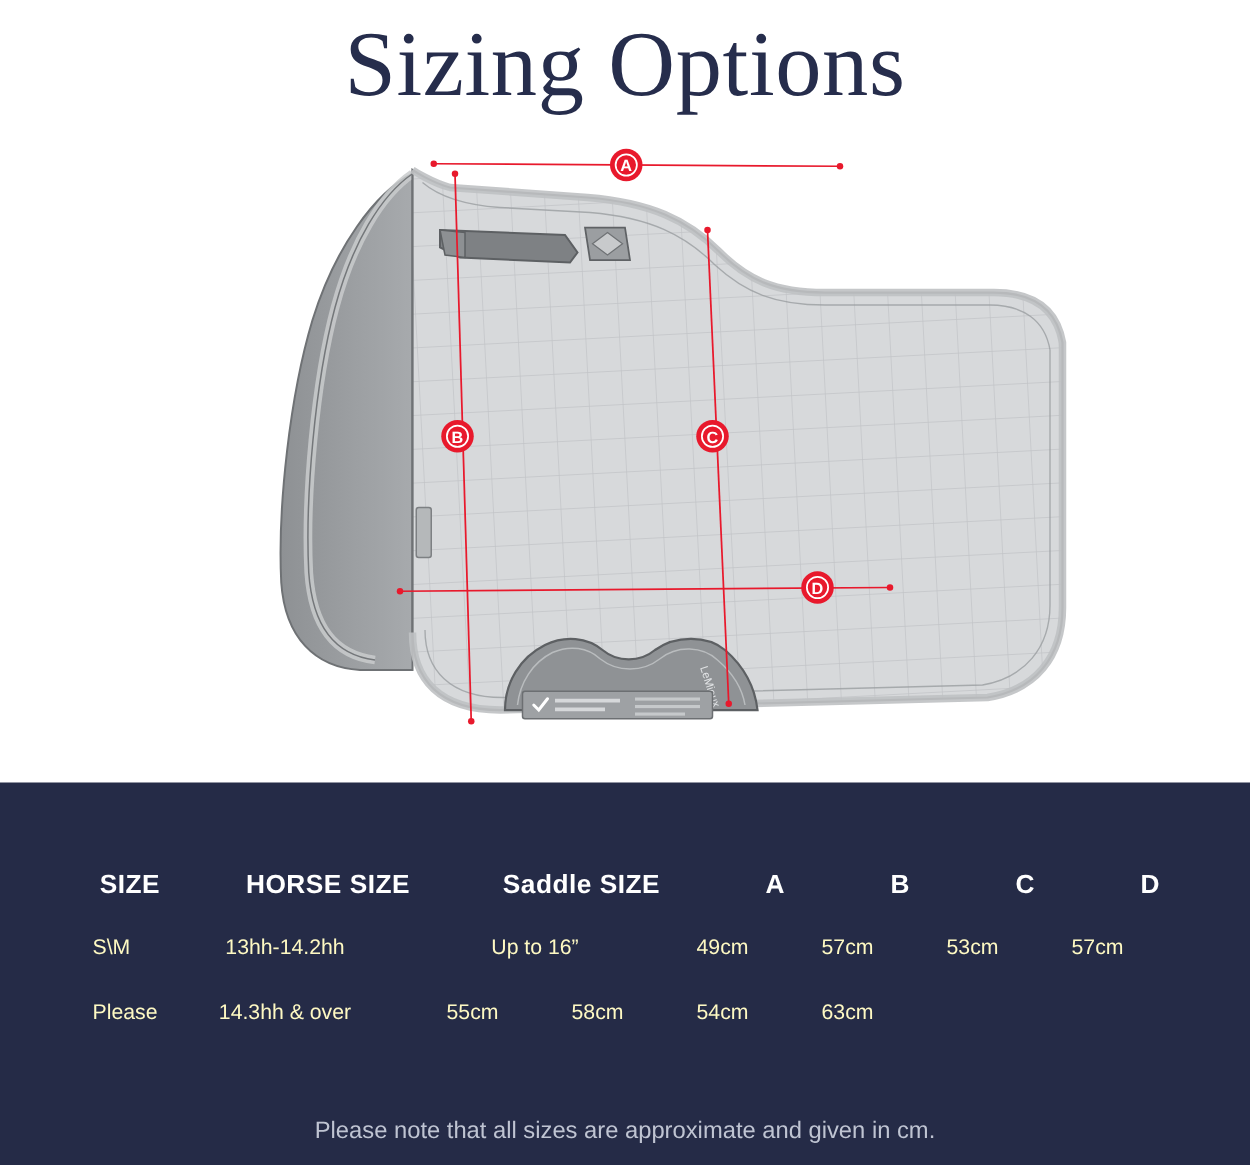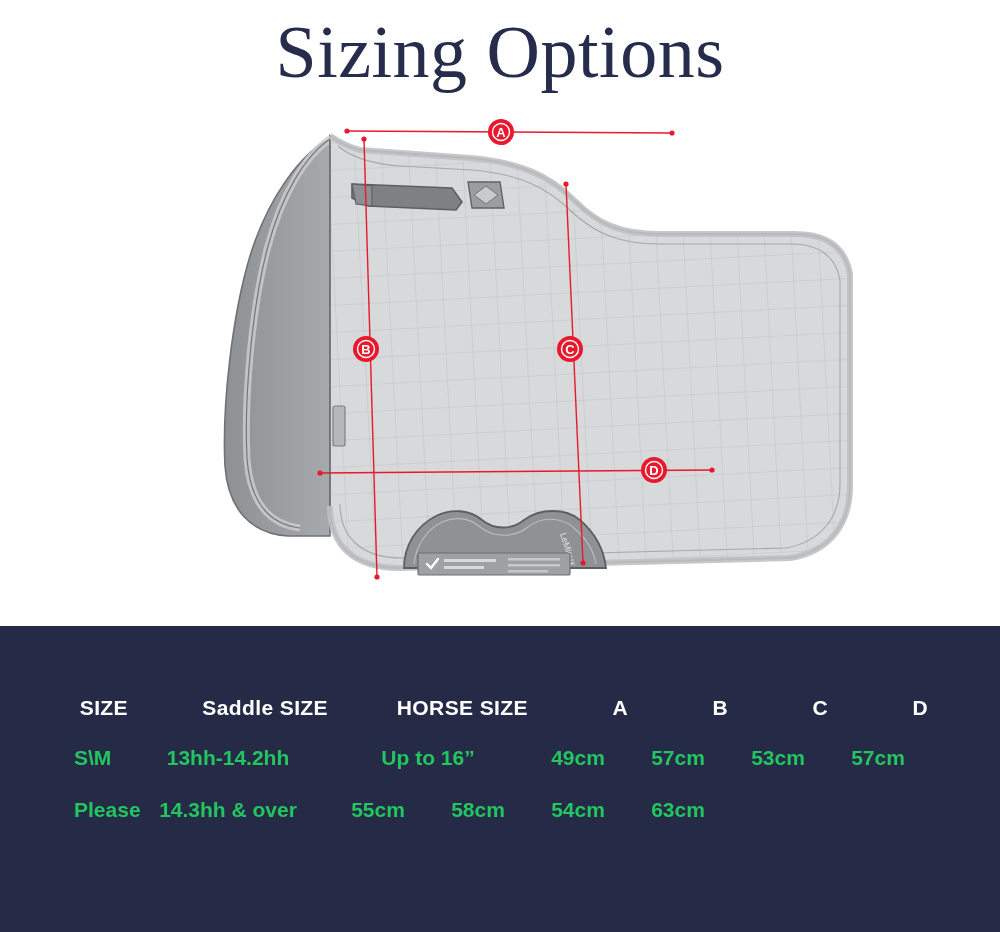--- a/index.html
+++ b/index.html
@@ -91,23 +91,23 @@
     box-sizing: border-box;
     white-space: nowrap;
   }
   .spec-row.header .cell {
     font-weight: bold;
     font-size: 21px;
     letter-spacing: 0.4px;
     text-align: right;
   }
   .spec-row.body .cell {
-    font-weight: bold;
-    font-size: 21px;
-    color: #22c55e;
+    font-weight: normal;
+    font-size: 17px;
+    color: #fef9c3;
   }
 
   
   .c-size     { width: 128px; padding-left: 74px; text-align: left; }
   .c-horse    { width: 200px; text-align: center; }
   .c-saddle   { width: 200px; text-align: center; }
   .c-a        { width: 100px; text-align: center; }
   .c-b        { width: 100px; text-align: center; }
   .c-c        { width: 100px; text-align: center; }
   .c-d        { width: 100px; text-align: center; }
@@ -287,22 +287,22 @@
       </g>
     </svg>
   </div>
 
   <div class="spec-panel">
 
     <div class="spec-table">
 
       <div class="spec-row header">
         <div class="cell c-size">SIZE</div>
+        <div class="cell c-horse">HORSE SIZE</div>
         <div class="cell c-saddle">Saddle SIZE</div>
-        <div class="cell c-horse">HORSE SIZE</div>
         <div class="cell c-a">A</div>
         <div class="cell c-b">B</div>
         <div class="cell c-c">C</div>
         <div class="cell c-d">D</div>
       </div>
 
       <div class="spec-row body">
         <div class="cell c-size">S\M</div>
         <div class="cell c-horse">13hh-14.2hh</div>
         <div class="cell c-saddle">Up to 16”</div>
@@ -316,15 +316,16 @@
         <div class="cell c-size">Please</div>
         <div class="cell c-horse">14.3hh &amp; over</div>
         <div class="cell c-a">55cm</div>
         <div class="cell c-b">58cm</div>
         <div class="cell c-c">54cm</div>
         <div class="cell c-d">63cm</div>
       </div>
 
     </div>
 
+    <div class="spec-note">Please note that all sizes are approximate and given in cm.</div>
   </div>
 
 </div>
 
 </body></html>

